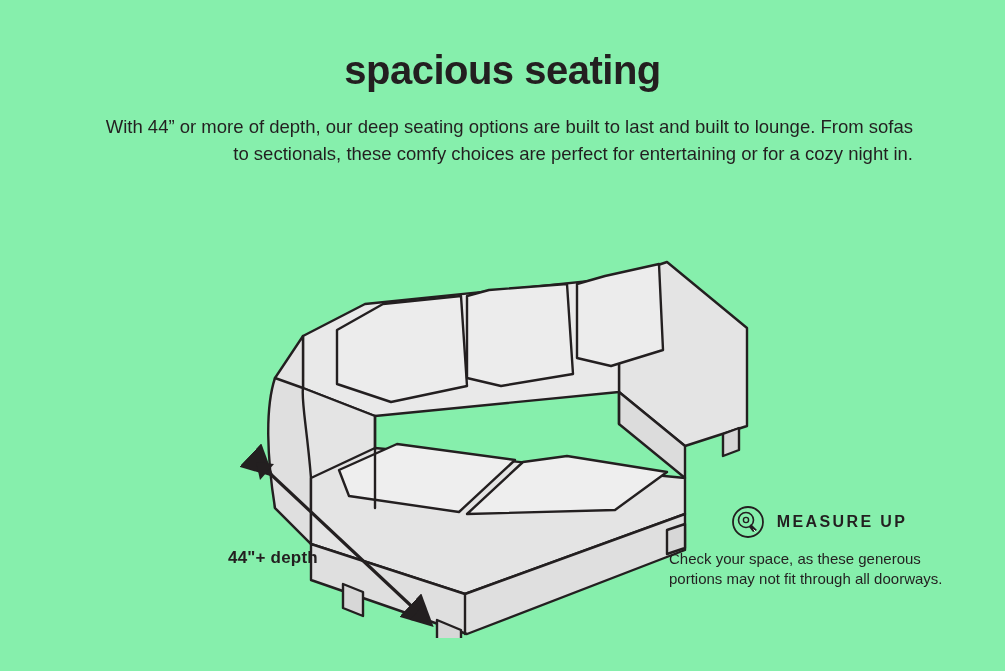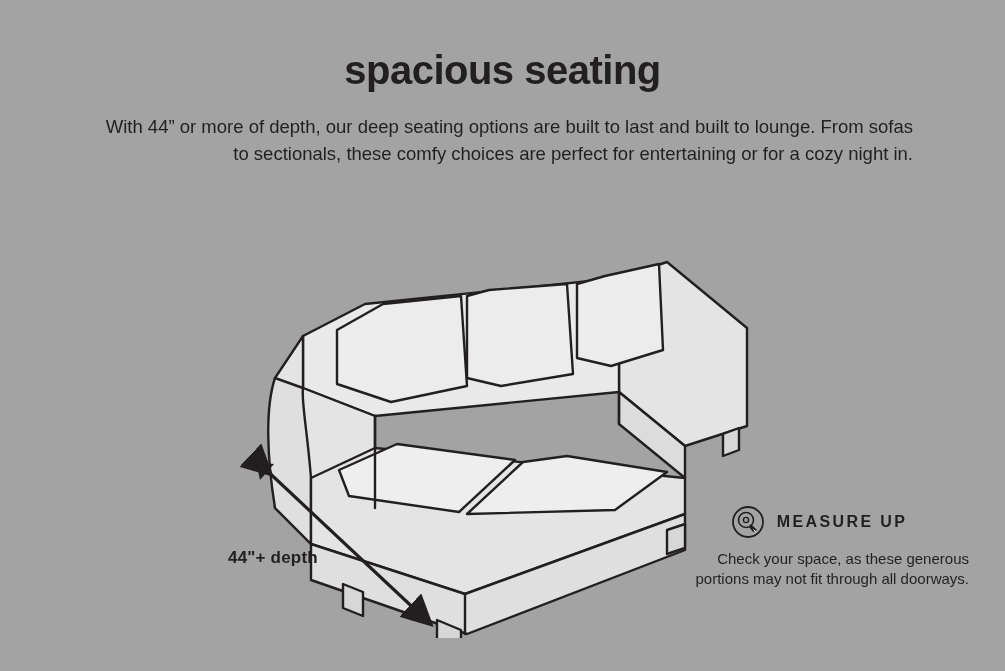--- a/index.html
+++ b/index.html
@@ -12,21 +12,21 @@
     height: 671px;
     font-family: "Liberation Sans", sans-serif;
     color: #1a1a1a;
     position: relative;
     overflow: hidden;
   }
   .page {
     position: relative;
     width: 1005px;
     height: 671px;
-    background: #a3a3a3;
+    background: #86efac;
   }
   .headline {
     position: absolute;
     top: 48px;
     left: 0;
     width: 1005px;
     text-align: center;
     font-size: 40px;
     font-weight: bold;
     letter-spacing: -0.5px;
@@ -59,21 +59,21 @@
     font-size: 17px;
     font-weight: bold;
     color: #231f20;
     letter-spacing: 0.2px;
   }
   .measure-block {
     position: absolute;
     right: 36px;
     top: 505px;
     width: 300px;
-    text-align: right;
+    text-align: left;
   }
   .measure-head {
     display: flex;
     align-items: center;
     justify-content: center;
     gap: 12px;
     margin-bottom: 10px;
   }
   .measure-head .label {
     font-size: 16px;

